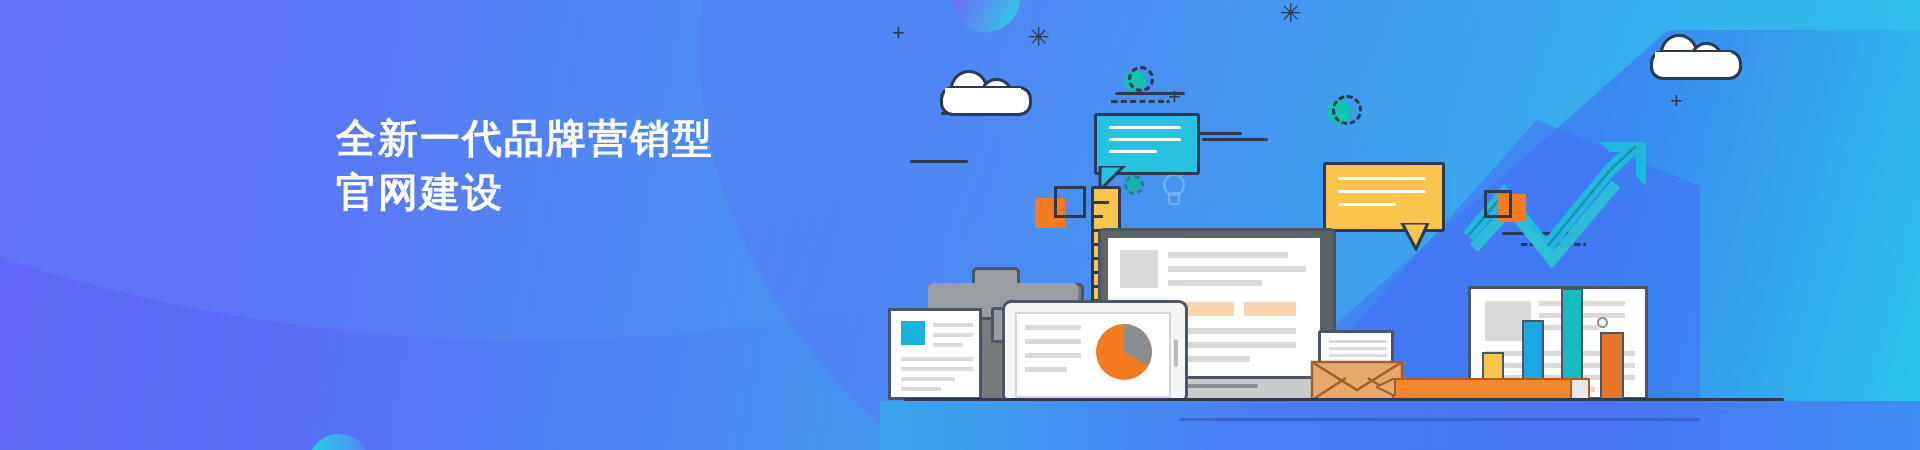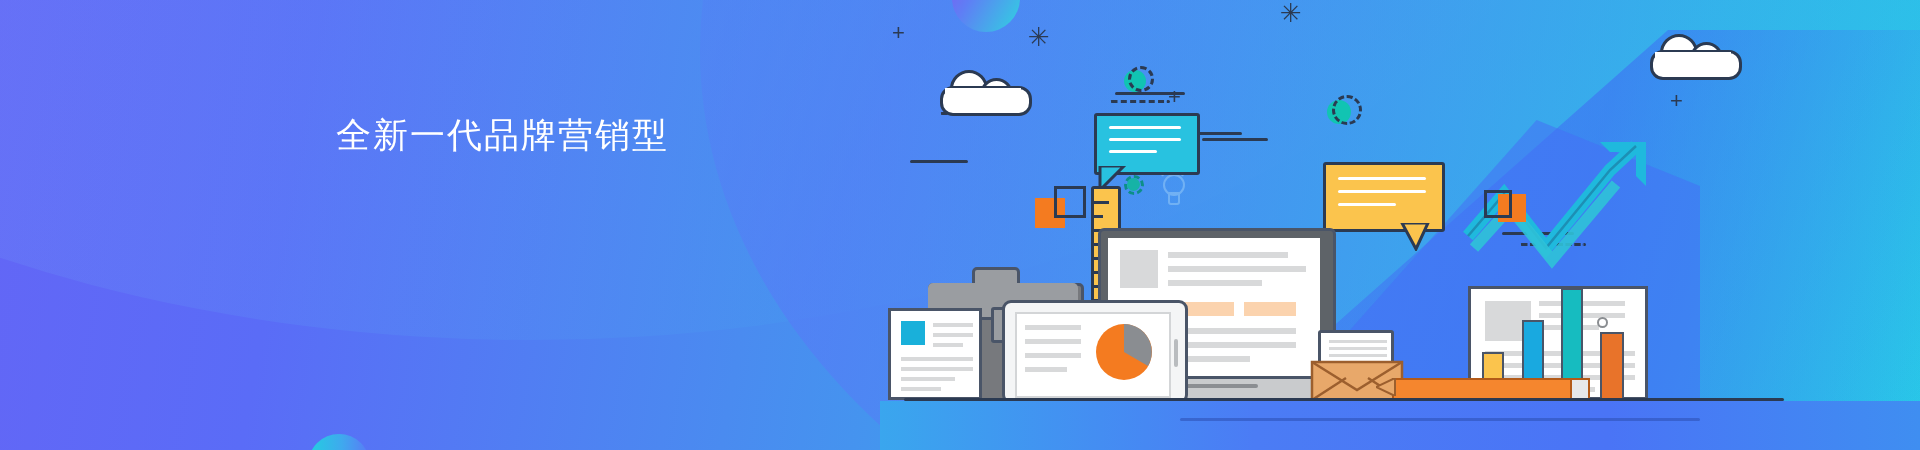--- a/index.html
+++ b/index.html
@@ -83,23 +83,23 @@
 
   
   .copy {
     position: absolute;
     left: 336px;
     top: 112px;
     width: 640px;
   }
   .headline {
     color: #ffffff;
-    font-size: 35px;
+    font-size: 40px;
     line-height: 1.34;
-    font-weight: 400;
+    font-weight: 700;
     letter-spacing: 2px;
     white-space: nowrap;
   }
   .subline {
     margin-top: 26px;
     color: #ffffff;
     font-size: 16px;
     letter-spacing: 4.2px;
     text-align: center;
     white-space: nowrap;
@@ -155,20 +155,21 @@
   <div class="bg-base"></div>
   <div class="bg-sweep"></div>
   <div class="bg-dome"></div>
   <div class="bg-wedge"></div>
   <div class="bg-wedge2"></div>
   <div class="blob-top"></div>
   <div class="blob-bottom"></div>
 
   <div class="copy">
     <div class="headline">全新一代品牌营销型</div>
+    <div class="headline">官网建设</div>
   </div>
 
   <div class="illus">
 
     <div class="il plus" style="left:12px; top:22px;">+</div>
     <div class="il plus" style="left:113px; top:98px;">+</div>
     <div class="il plus" style="left:288px; top:86px;">+</div>
     <div class="il plus" style="left:790px; top:90px;">+</div>
     <div class="il aster" style="left:148px; top:24px;">✳</div>
     <div class="il aster" style="left:400px; top:0px;">✳</div>

